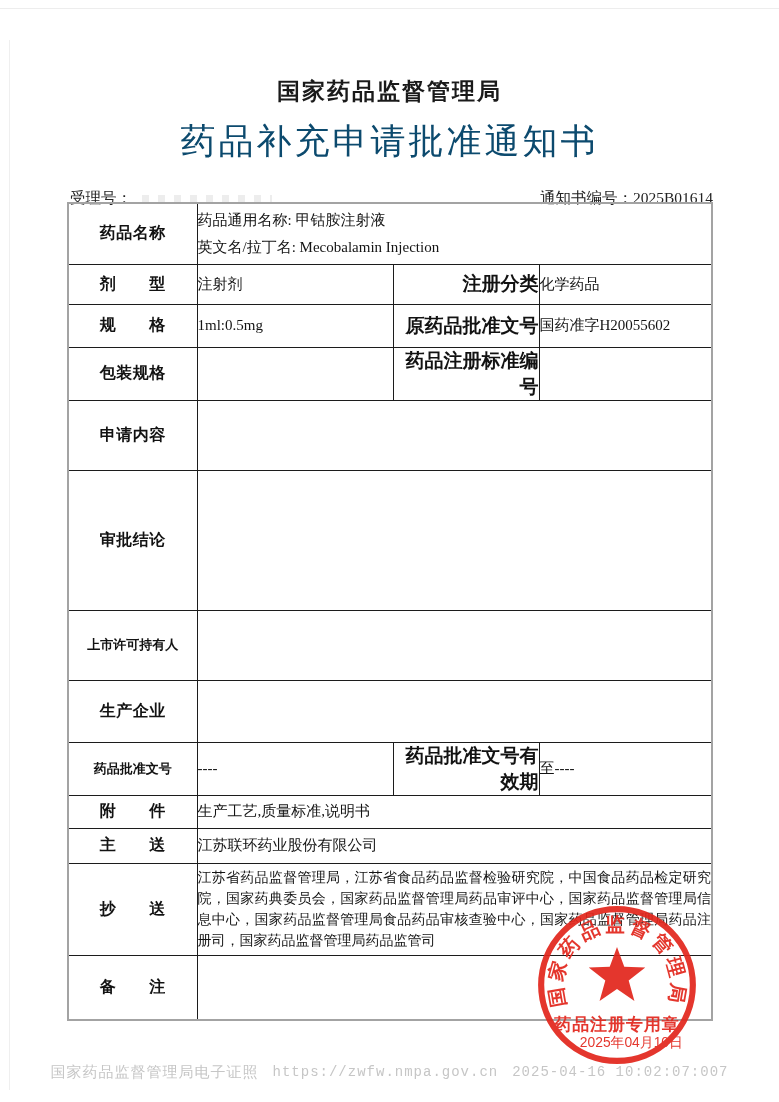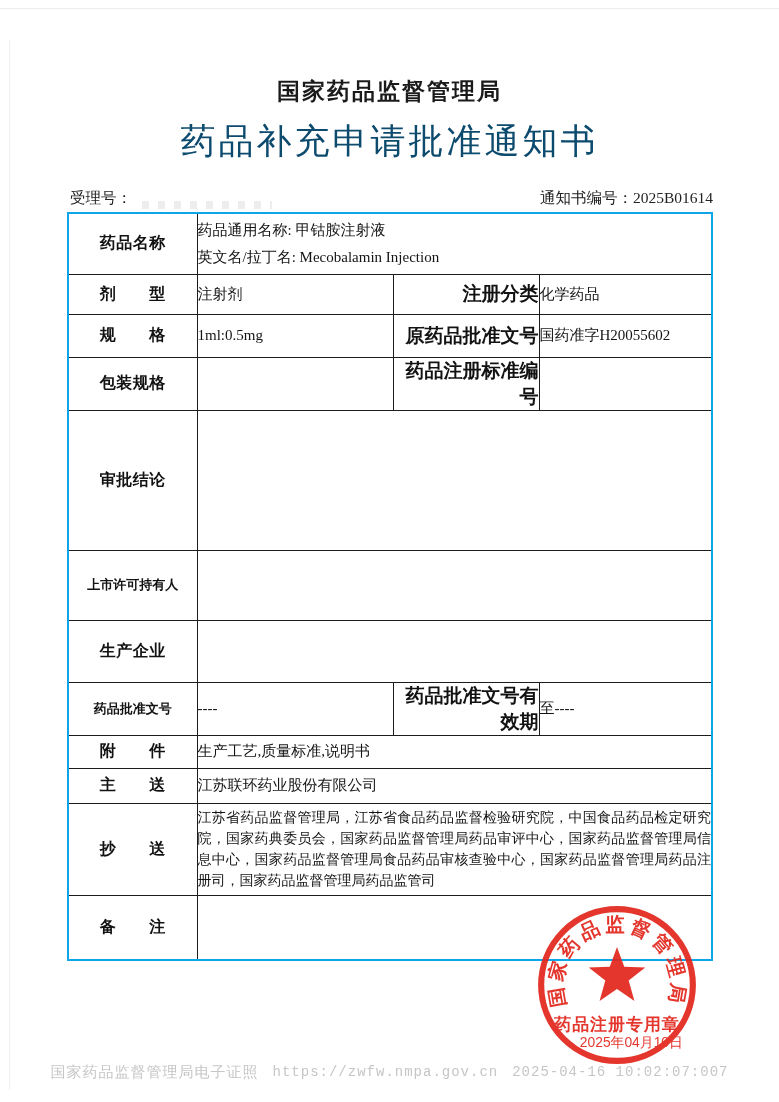--- a/index.html
+++ b/index.html
@@ -23,30 +23,30 @@
   }
   .doc-title{
     position:absolute;left:0;top:118px;width:779px;
     text-align:center;font-size:35px;font-weight:500;letter-spacing:3px;color:#0c4a6e;
   }
   .meta-row{
     position:absolute;left:70px;top:187px;width:643px;height:22px;
     display:flex;justify-content:space-between;align-items:flex-end;
     font-size:15.5px;color:#222;
   }
-  .meta-left{display:flex;align-items:flex-end;}
+  .meta-left{display:flex;align-items:center;}
   .redacted{
     display:inline-block;margin-left:10px;width:130px;height:8px;
     background:repeating-linear-gradient(90deg,#e9e9e9 0 7px,transparent 7px 16px);
     filter:blur(0.6px);opacity:.8;
   }
   .doc-table{
-    position:absolute;left:67px;top:212px;width:646px;
+    position:absolute;left:67px;top:202px;width:646px;
     border-collapse:collapse;table-layout:fixed;
-    border:2px solid #0ea5e9;
+    border:2px solid #a3a3a3;
     font-size:15px;color:#141414;
   }
   .doc-table th,.doc-table td{border:1.5px solid #1c1c1c;padding:0;vertical-align:middle;overflow:hidden;}
   .lbl{
     font-weight:bold;text-align:center;font-size:16px;letter-spacing:.5px;
     padding:0 2px;color:#121212;white-space:pre-wrap;
   }
   .lbl-long{font-size:13px;letter-spacing:0;}
   .lbl2{font-weight:bold;text-align:right;font-size:19px;padding:0 1px;color:#121212;}
   .val{text-align:left;padding:2px 10px;font-size:15px;}
@@ -116,20 +116,24 @@
       <td class="val">国药准字H20055602</td>
     </tr>
 
     <tr style="height:43px">
       <th class="lbl">包装规格</th>
       <td class="val"></td>
       <td class="lbl2">药品注册标准编号</td>
       <td class="val"></td>
     </tr>
 
+    <tr style="height:70px">
+      <th class="lbl">申请内容</th>
+      <td class="val" colspan="3"></td>
+    </tr>
 
     <tr style="height:140px">
       <th class="lbl">审批结论</th>
       <td class="val" colspan="3"></td>
     </tr>
 
     <tr style="height:70px">
       <th class="lbl lbl-long">上市许可持有人</th>
       <td class="val" colspan="3"></td>
     </tr>

